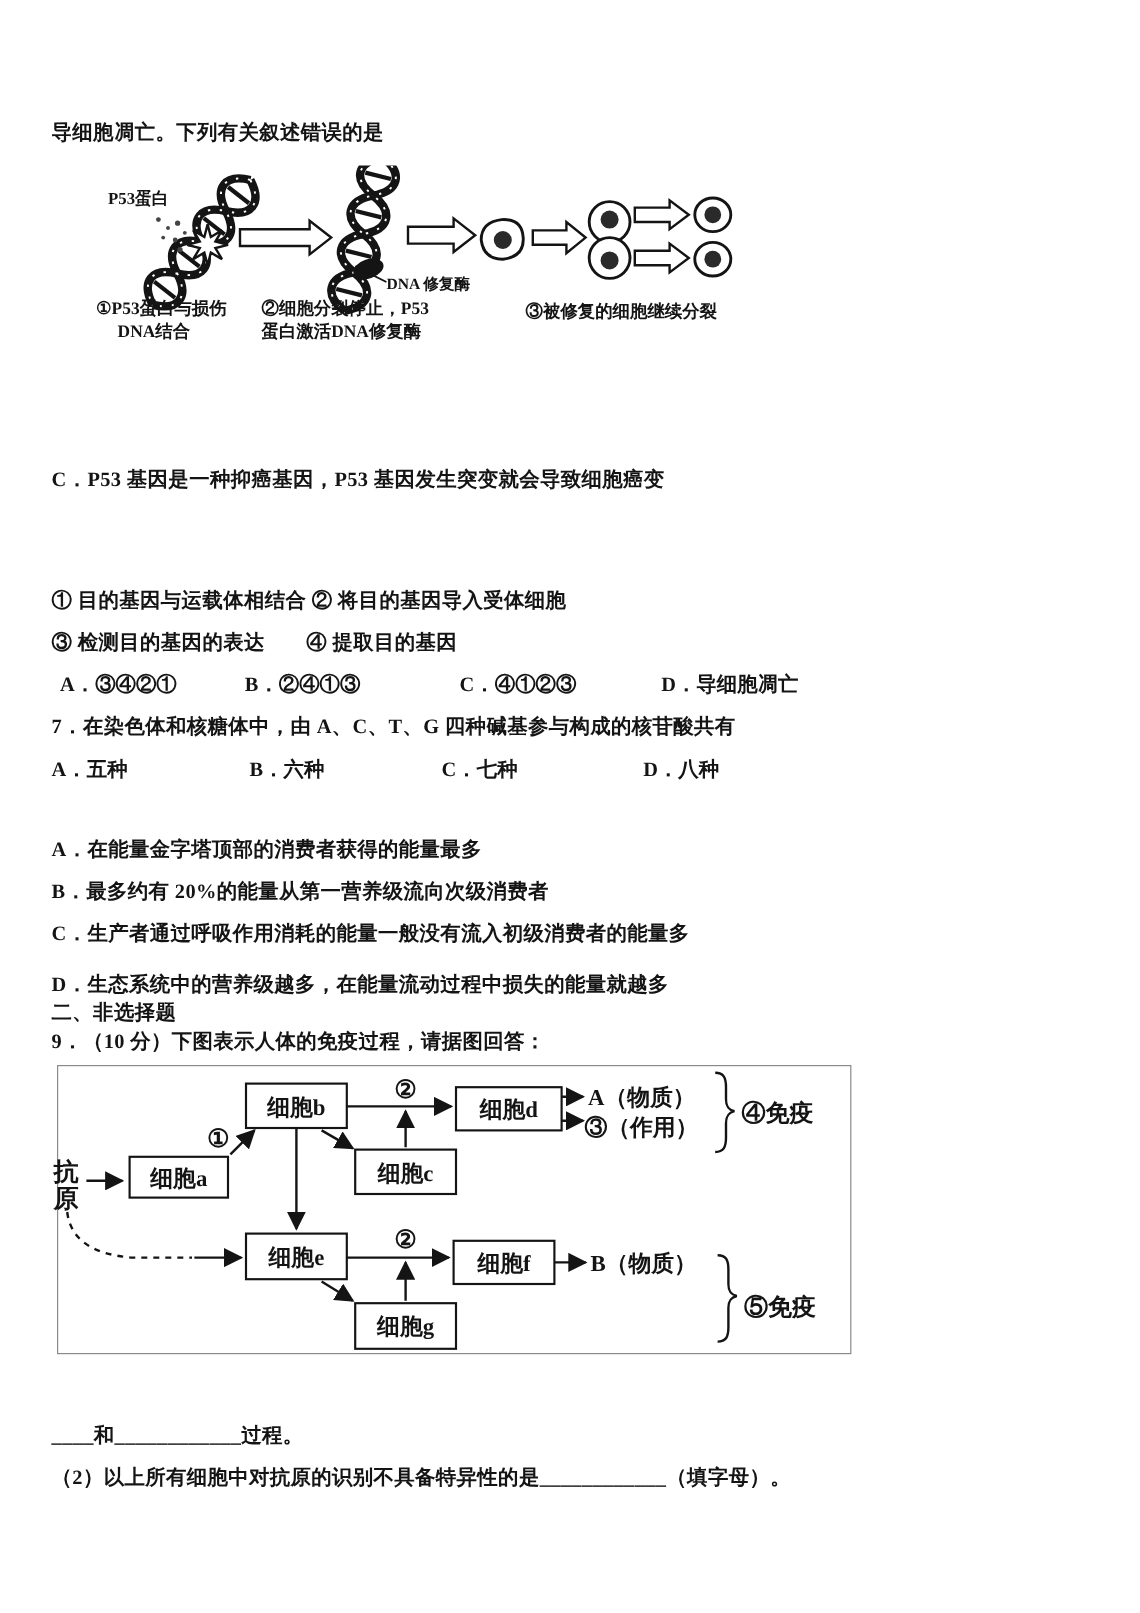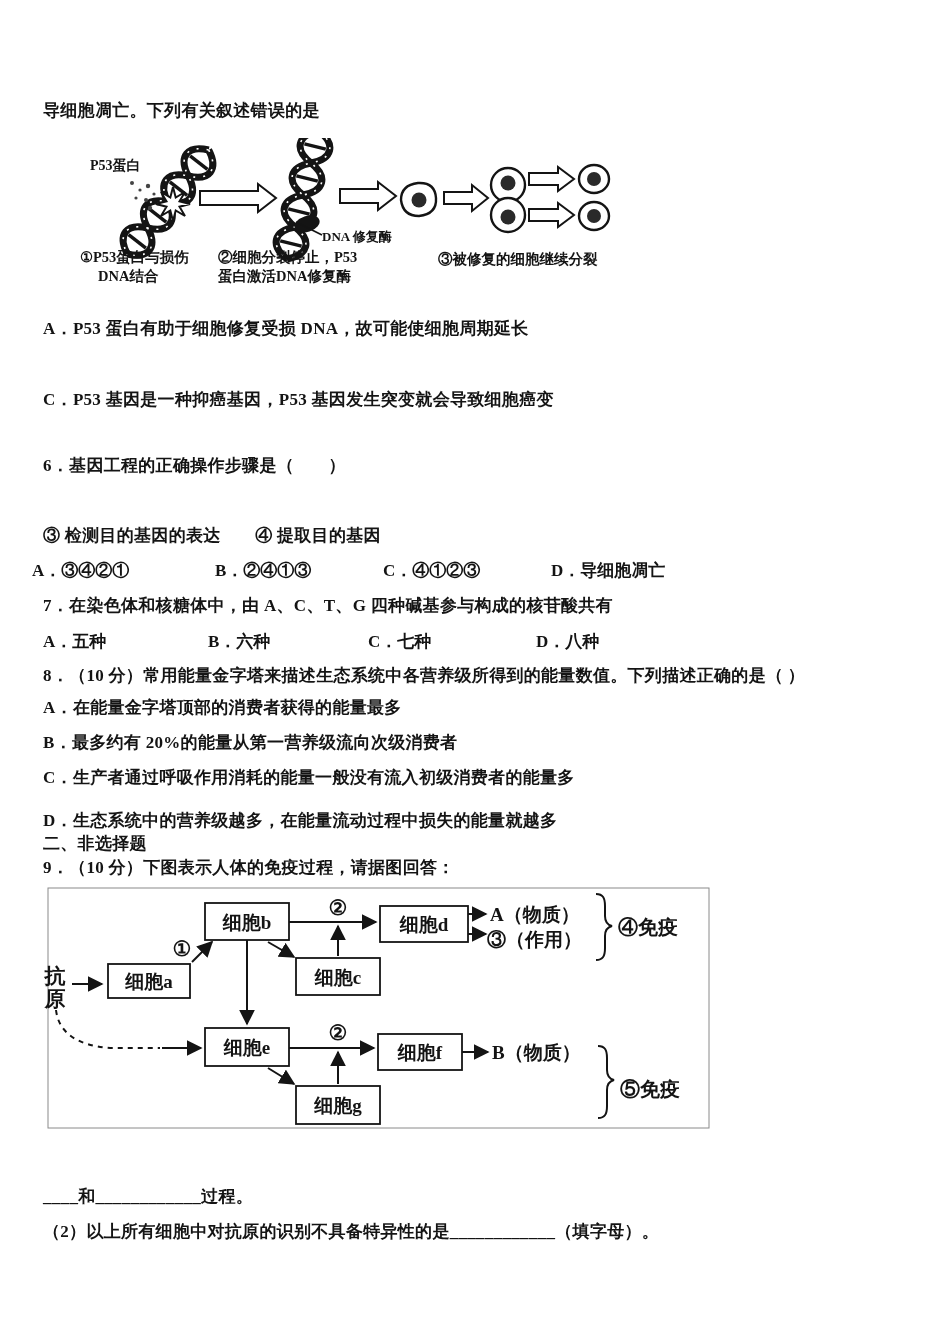--- a/index.html
+++ b/index.html
@@ -93,41 +93,39 @@
       <circle cx="534" cy="78" r="7" fill="#2a2a2a"></circle>
     </g>
 
     <text class="figtext" x="20" y="124" font-size="14.5">①P53蛋白与损伤</text>
     <text class="figtext" x="38" y="143" font-size="14.5">DNA结合</text>
     <text class="figtext" x="158" y="124" font-size="14.5">②细胞分裂停止，P53</text>
     <text class="figtext" x="158" y="143" font-size="14.5">蛋白激活DNA修复酶</text>
     <text class="figtext" x="378" y="126" font-size="14.5">③被修复的细胞继续分裂</text>
   </svg>
 
-  <div class="tline" style="top:318px">A．P53 蛋白有助于细胞修复受损 DNA，故可能使细胞周期延长</div>
   <div class="tline" style="top:389px">C．P53 基因是一种抑癌基因，P53 基因发生突变就会导致细胞癌变</div>
 
-  <div class="tline" style="top:455px">6．基因工程的正确操作步骤是（　　）</div>
+  <div class="tline" style="top:490px">① 目的基因与运载体相结合 ② 将目的基因导入受体细胞</div>
   <div class="tline" style="top:525px">③ 检测目的基因的表达　　④ 提取目的基因</div>
   <div>
-    <span class="opt" style="left:32px;top:559px">A．③④②①</span>
-    <span class="opt" style="left:215px;top:559px">B．②④①③</span>
+    <span class="opt" style="left:50px;top:559px">A．③④②①</span>
+    <span class="opt" style="left:204px;top:559px">B．②④①③</span>
     <span class="opt" style="left:383px;top:559px">C．④①②③</span>
     <span class="opt" style="left:551px;top:559px">D．导细胞凋亡</span>
   </div>
 
   <div class="tline" style="top:595px">7．在染色体和核糖体中，由 A、C、T、G 四种碱基参与构成的核苷酸共有</div>
   <div>
     <span class="opt" style="left:43px;top:630px">A．五种</span>
     <span class="opt" style="left:208px;top:630px">B．六种</span>
     <span class="opt" style="left:368px;top:630px">C．七种</span>
     <span class="opt" style="left:536px;top:630px">D．八种</span>
   </div>
 
-  <div class="tline" style="top:665px">8．（10 分）常用能量金字塔来描述生态系统中各营养级所得到的能量数值。下列描述正确的是（ ）</div>
   <div class="tline" style="top:697px">A．在能量金字塔顶部的消费者获得的能量最多</div>
   <div class="tline" style="top:732px">B．最多约有 20%的能量从第一营养级流向次级消费者</div>
   <div class="tline" style="top:767px">C．生产者通过呼吸作用消耗的能量一般没有流入初级消费者的能量多</div>
   <div class="tline" style="top:810px">D．生态系统中的营养级越多，在能量流动过程中损失的能量就越多</div>
 
   <div class="tline" style="top:833px">二、非选择题</div>
   <div class="tline" style="top:857px">9．（10 分）下图表示人体的免疫过程，请据图回答：</div>
 
   <svg style="position:absolute;left:40px;top:884px" width="680" height="252" viewBox="0 0 680 252">
     <defs>

